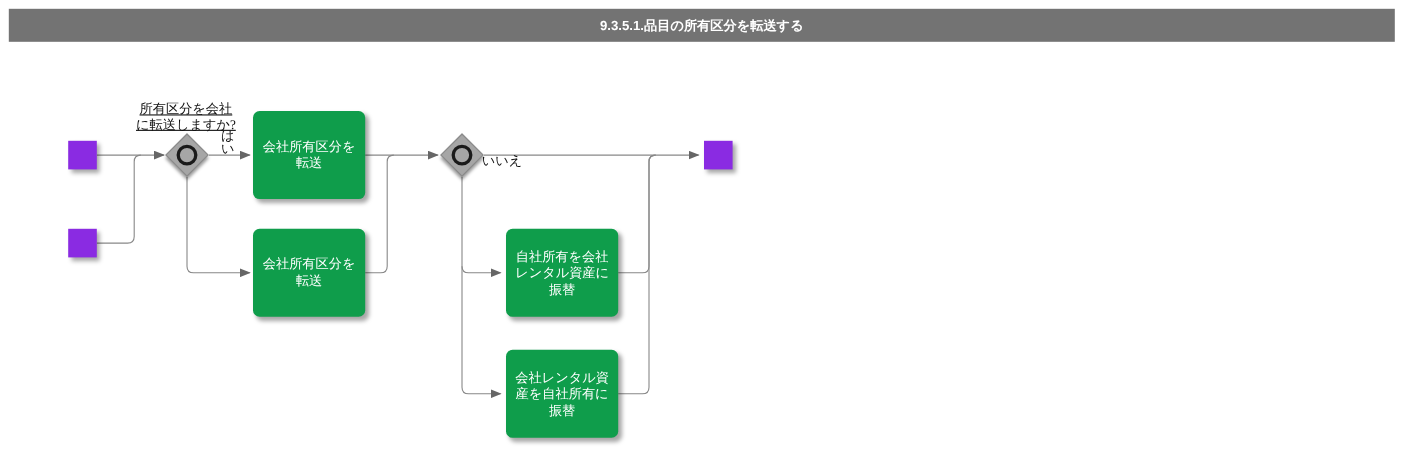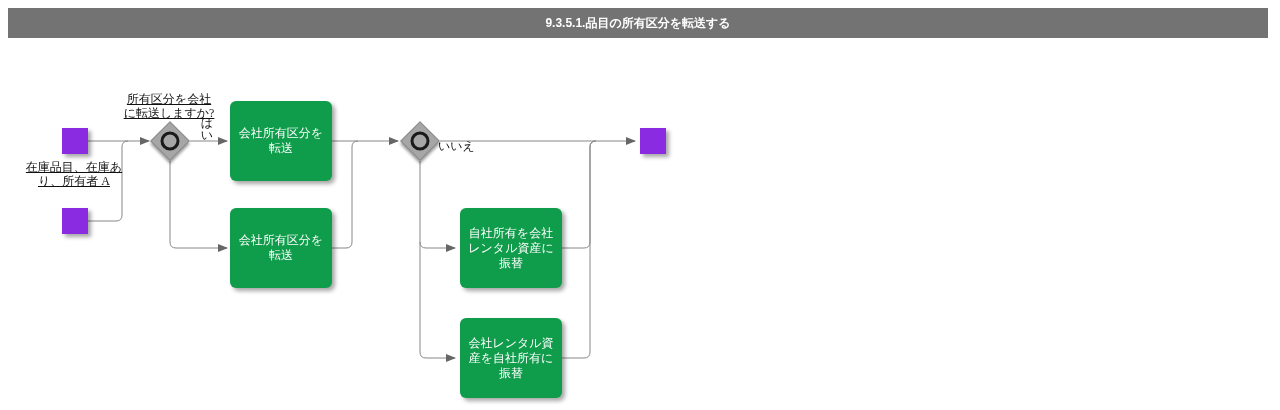--- a/index.html
+++ b/index.html
@@ -102,21 +102,20 @@
       <path d="M 332 248 H 346 Q 352 248 352 242 V 147 Q 352 141 358 141"></path>
       <path d="M 440 141 H 635" marker-end="url(#arrow)"></path>
       <path d="M 420 161 V 242 Q 420 248 426 248 H 455" marker-end="url(#arrow)"></path>
       <path d="M 420 242 V 352 Q 420 358 426 358 H 455" marker-end="url(#arrow)"></path>
       <path d="M 562 248 H 584 Q 590 248 590 242 V 147 Q 590 141 596 141"></path>
       <path d="M 562 358 H 584 Q 590 358 590 352 V 147 Q 590 141 596 141"></path>
     </g>
   </svg>
 
   <div class="event-square" style="left:62px; top:128px;"></div>
-  <div class="node-label" style="left:24px; top:160px; width:100px;">在庫品目、在庫あり、所有者 A</div>
 
   <div class="event-square" style="left:62px; top:208px;"></div>
 
   <div class="gateway" style="left:156px; top:127px;">
     <div class="diamond"></div>
     <div class="ring"></div>
   </div>
   <div class="node-label" style="left:122px; top:92px; width:94px;">所有区分を会社に転送しますか?</div>
   <div class="branch-label vertical-text" style="left:200px; top:110px;">はい</div>
 

